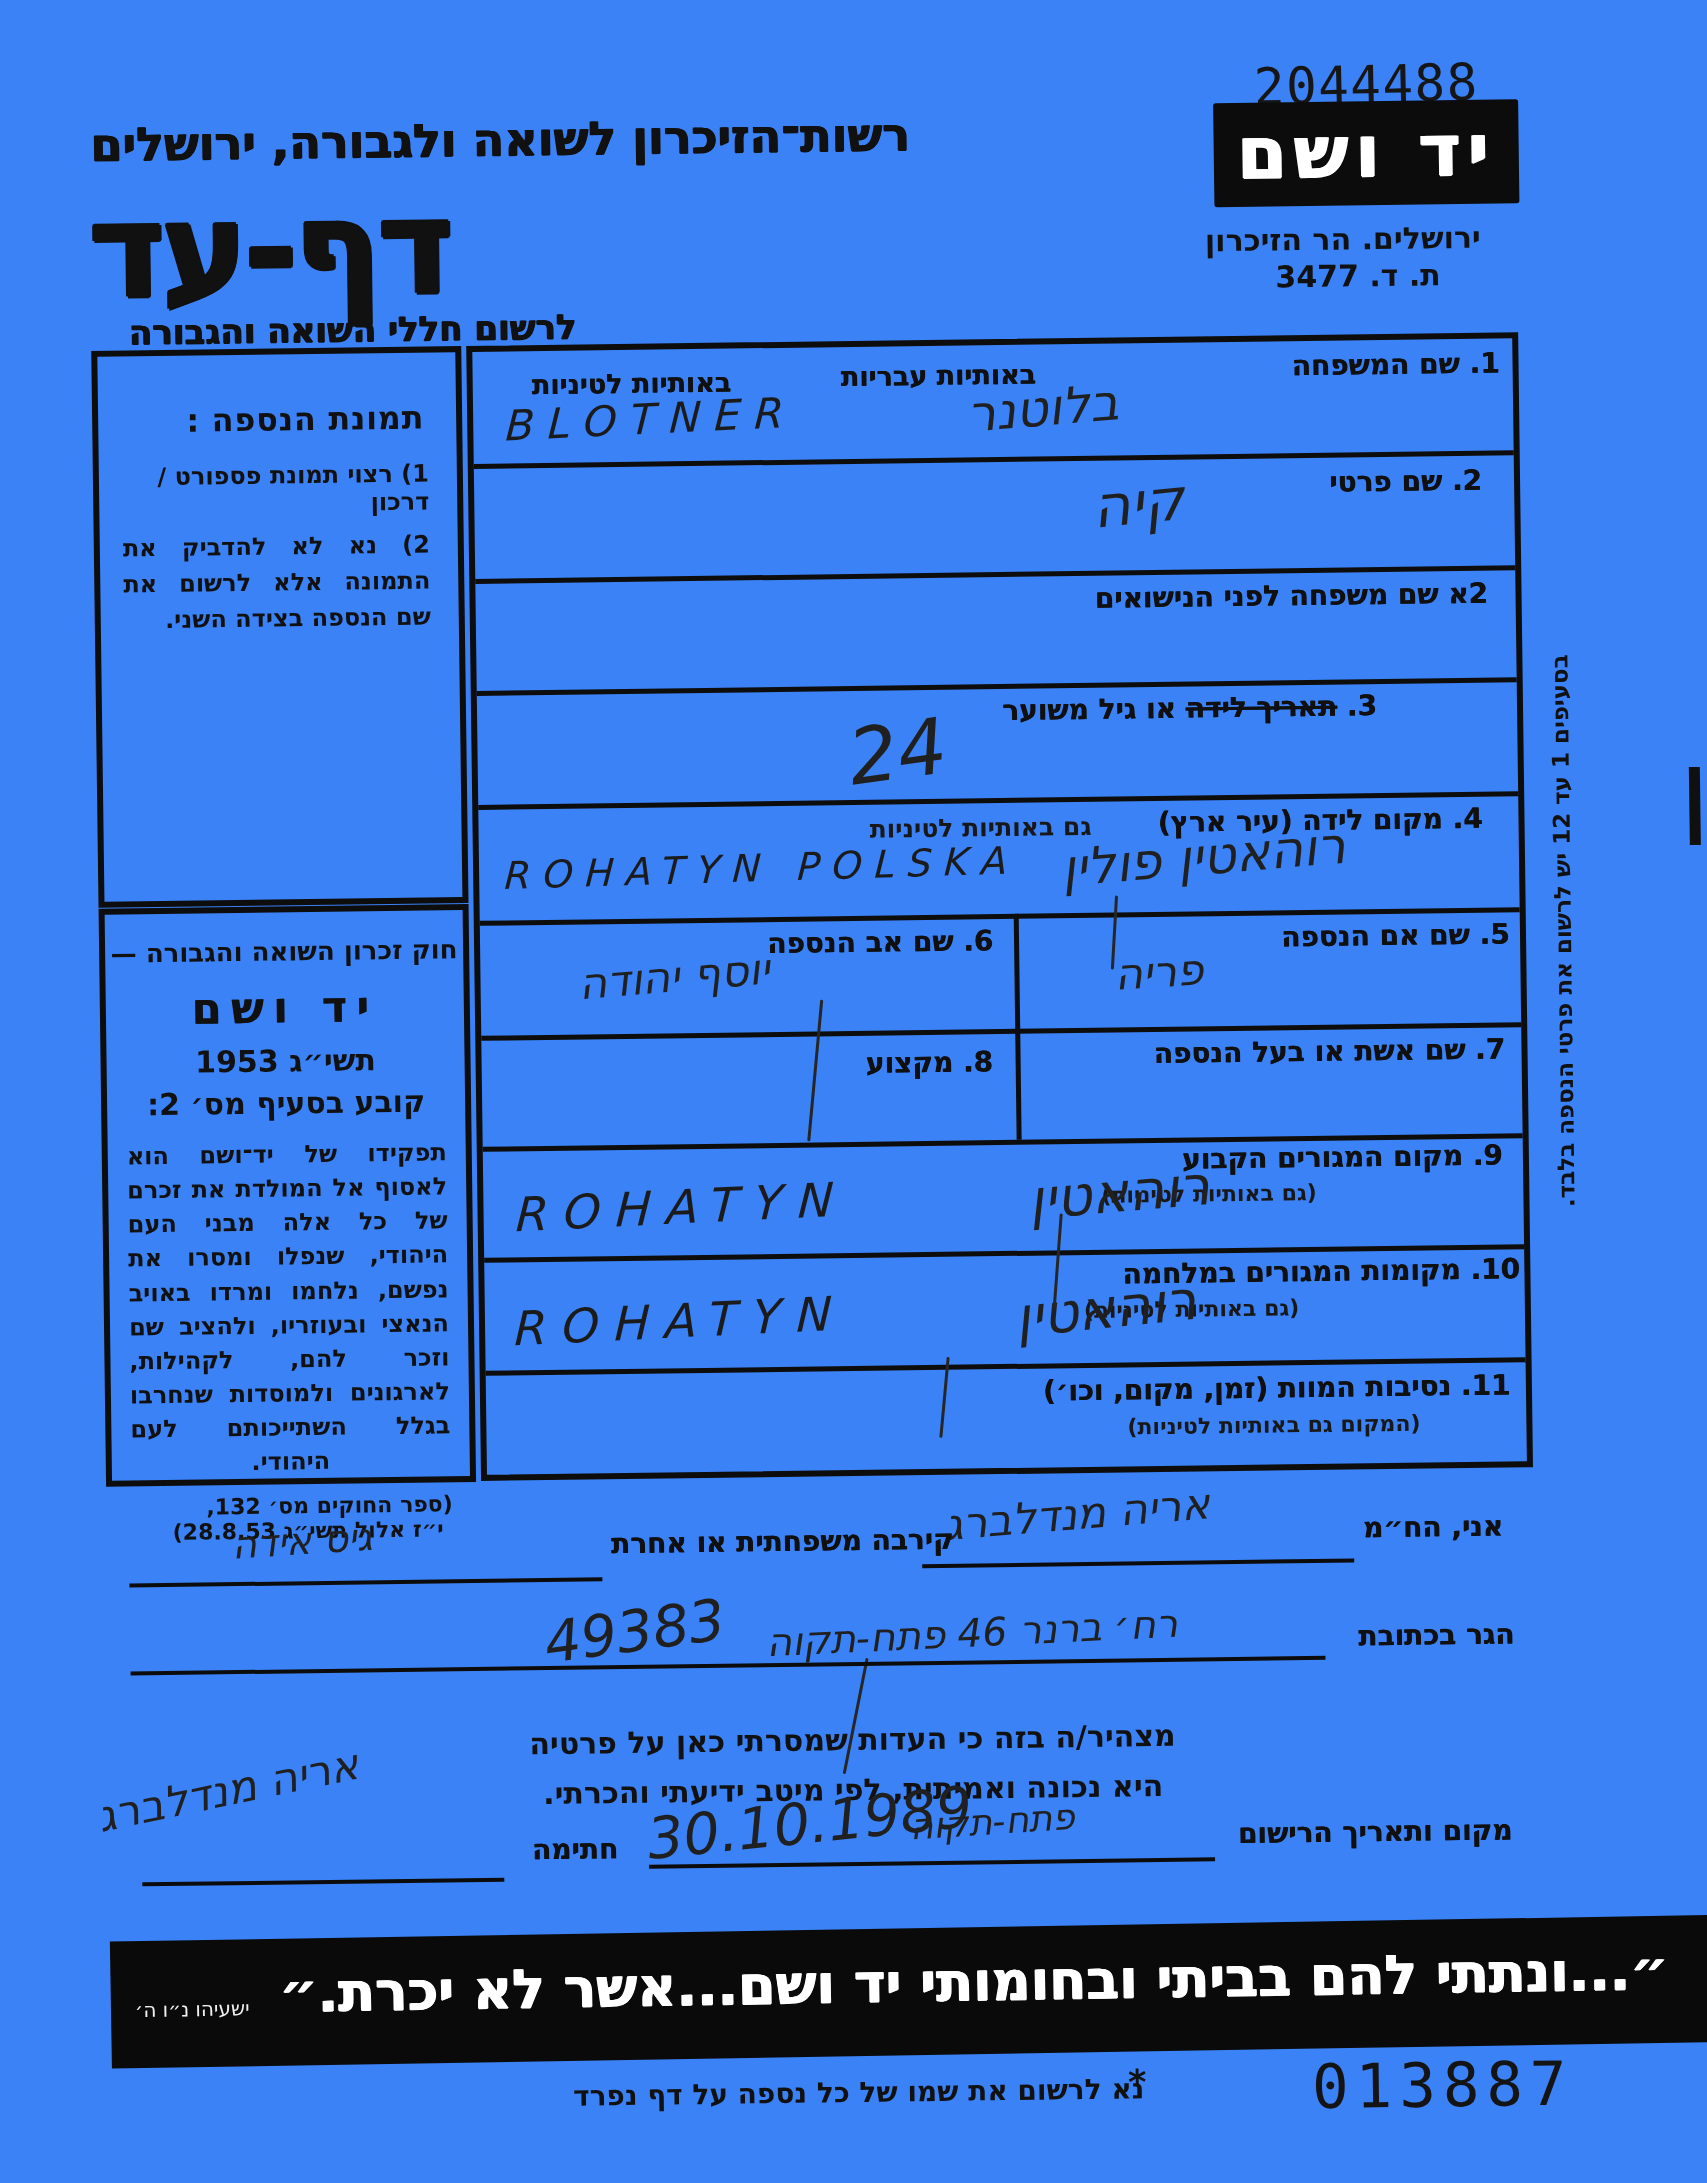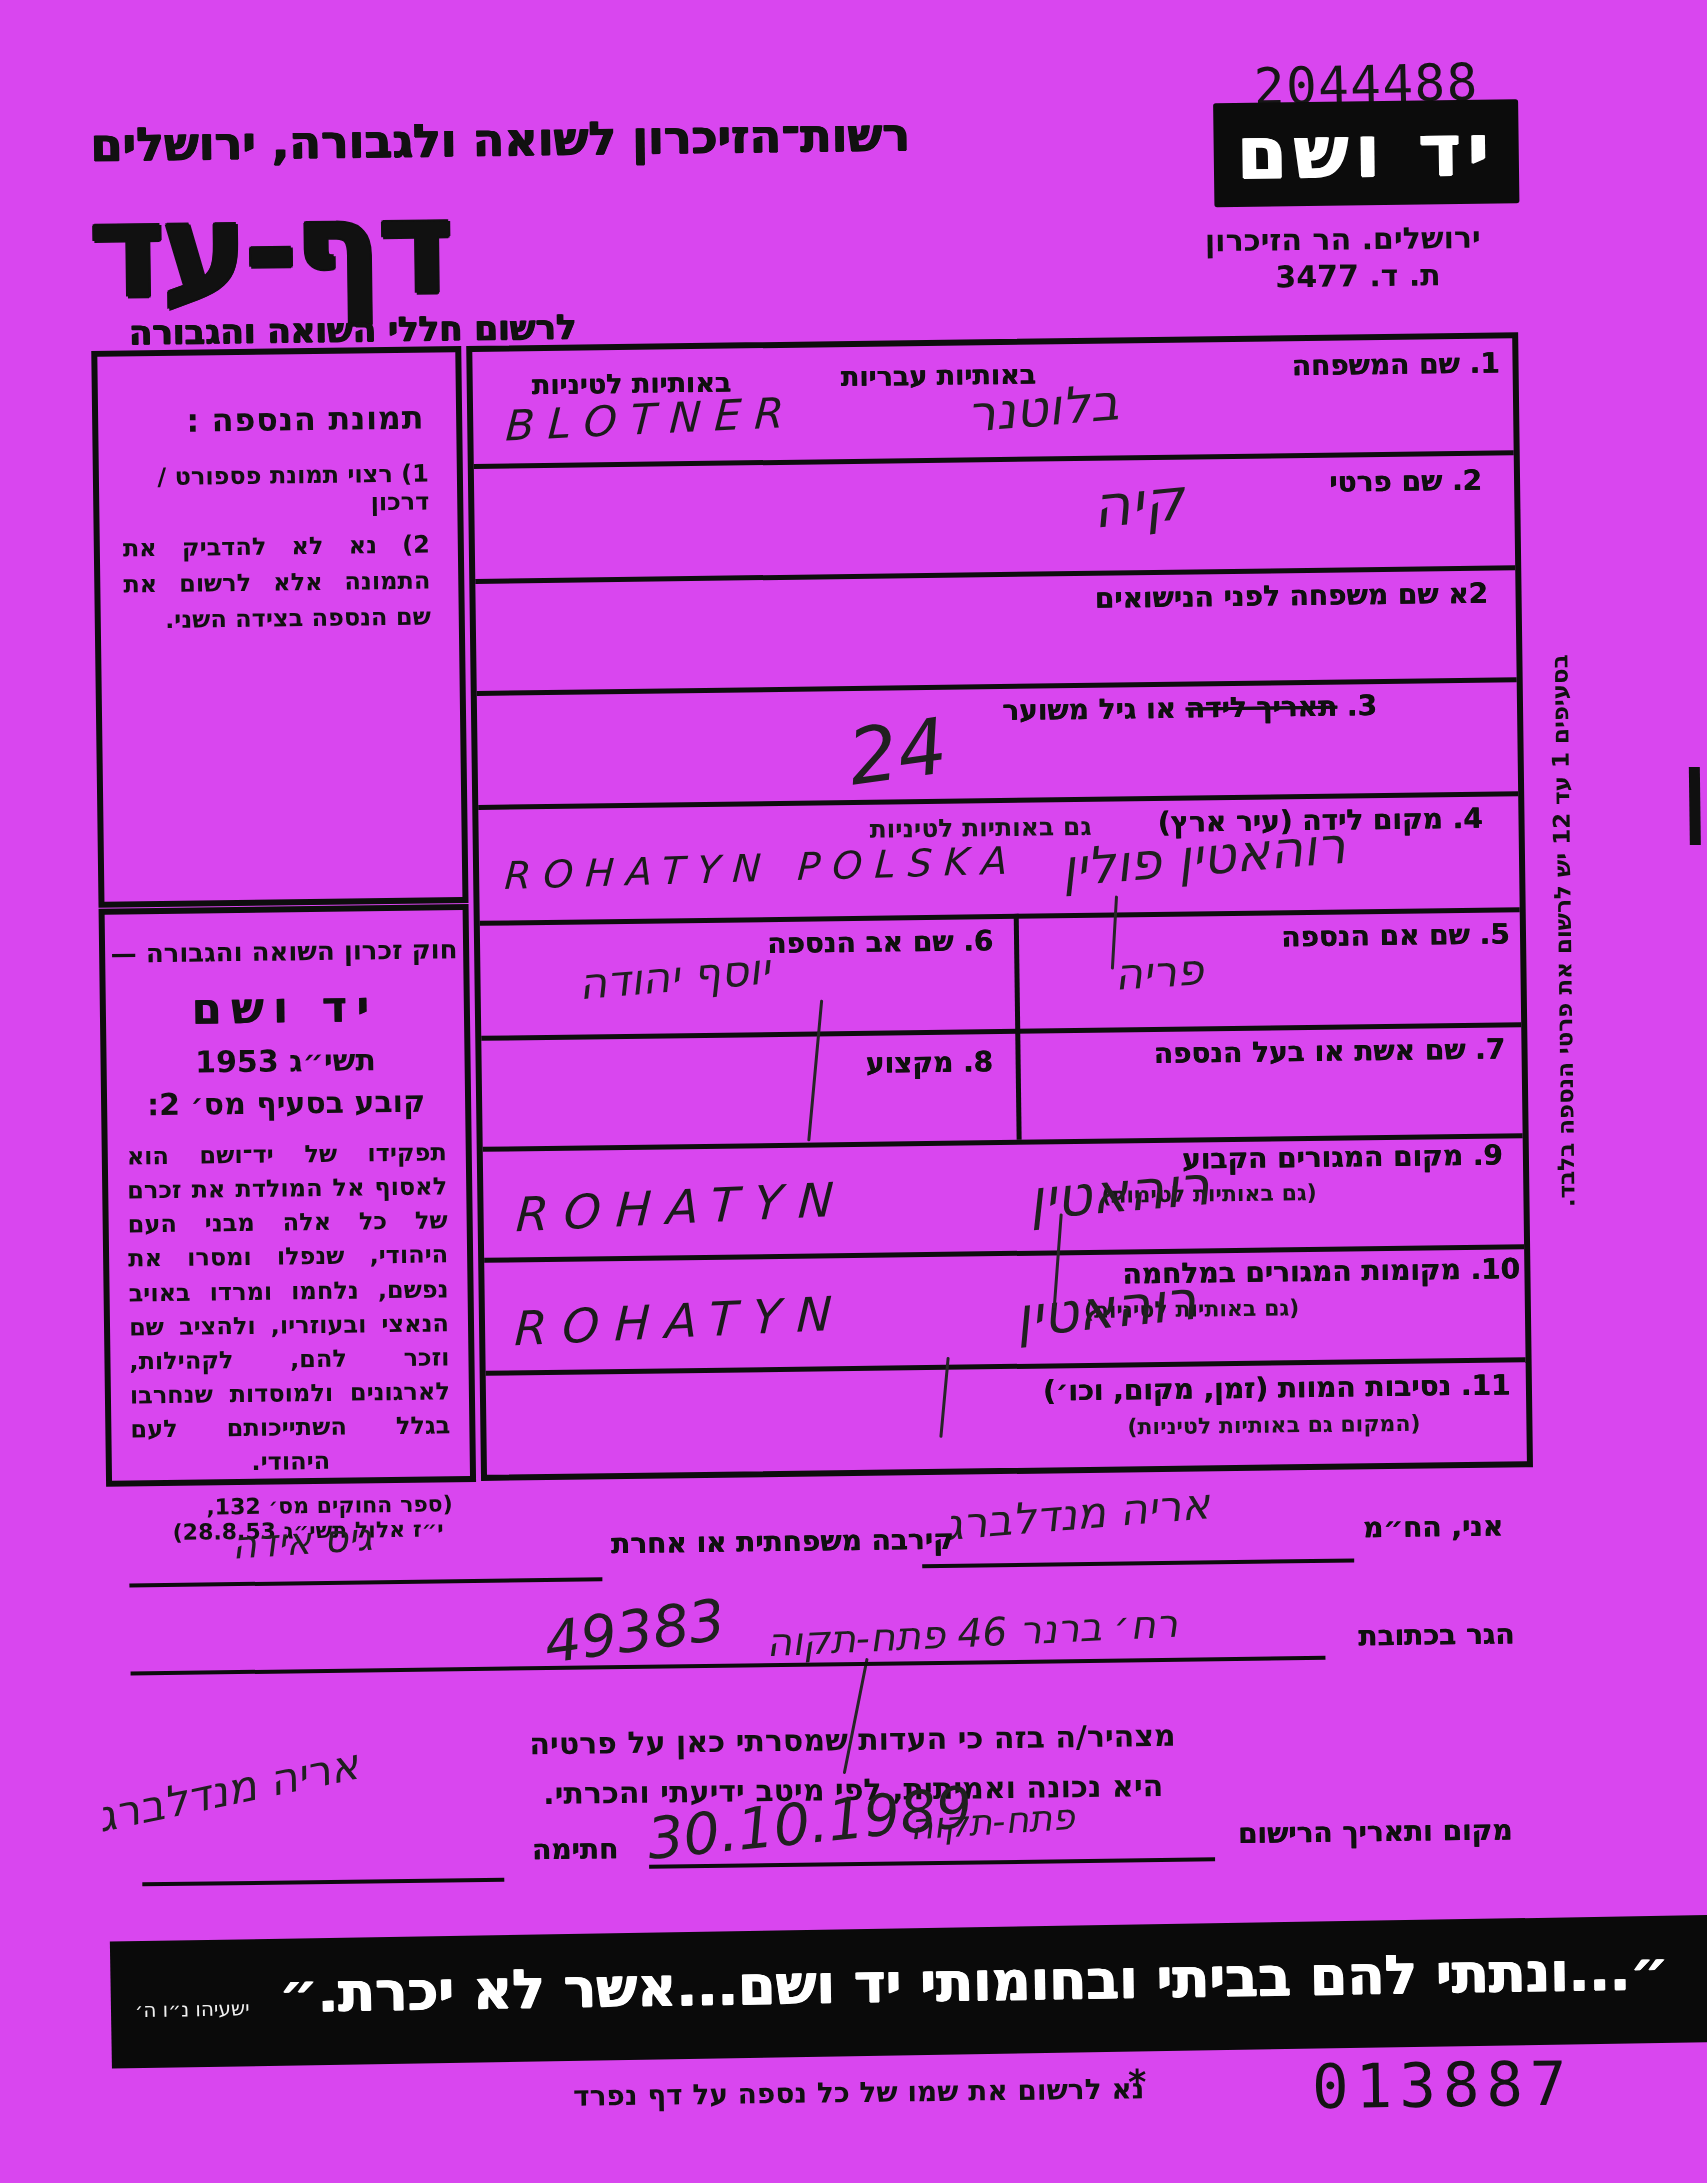--- a/index.html
+++ b/index.html
@@ -1,17 +1,17 @@
 <!DOCTYPE html>
 <html lang="he" style="font-size:10.8px"><head>
 <meta charset="utf-8">
 <style>
   html,body{margin:0;padding:0;background:#d9d9d6;}
   #page{
-    position:relative;width:1708px;height:2183px;background:#d946ef;
+    position:relative;width:1708px;height:2183px;background:#3b82f6;
     overflow:hidden;font-family:"DejaVu Sans",sans-serif;color:#111;
   }
   .sheet{position:absolute;inset:0;transform:rotate(-0.75deg);transform-origin:853px 1091px;}
   .abs{position:absolute;}
   .rtl{direction:rtl;}
   .lbl{font-weight:bold;color:#101010;white-space:nowrap;direction:rtl;text-shadow:0.5px 0 currentColor;}
   .sub{font-weight:bold;color:#181818;white-space:nowrap;direction:rtl;}
   .hw{color:#202020;font-style:italic;white-space:nowrap;direction:rtl;}
   .hwl{color:#1b1b1b;font-style:italic;white-space:nowrap;letter-spacing:0.32em;}
   .mono{font-family:"DejaVu Sans Mono",monospace;}

